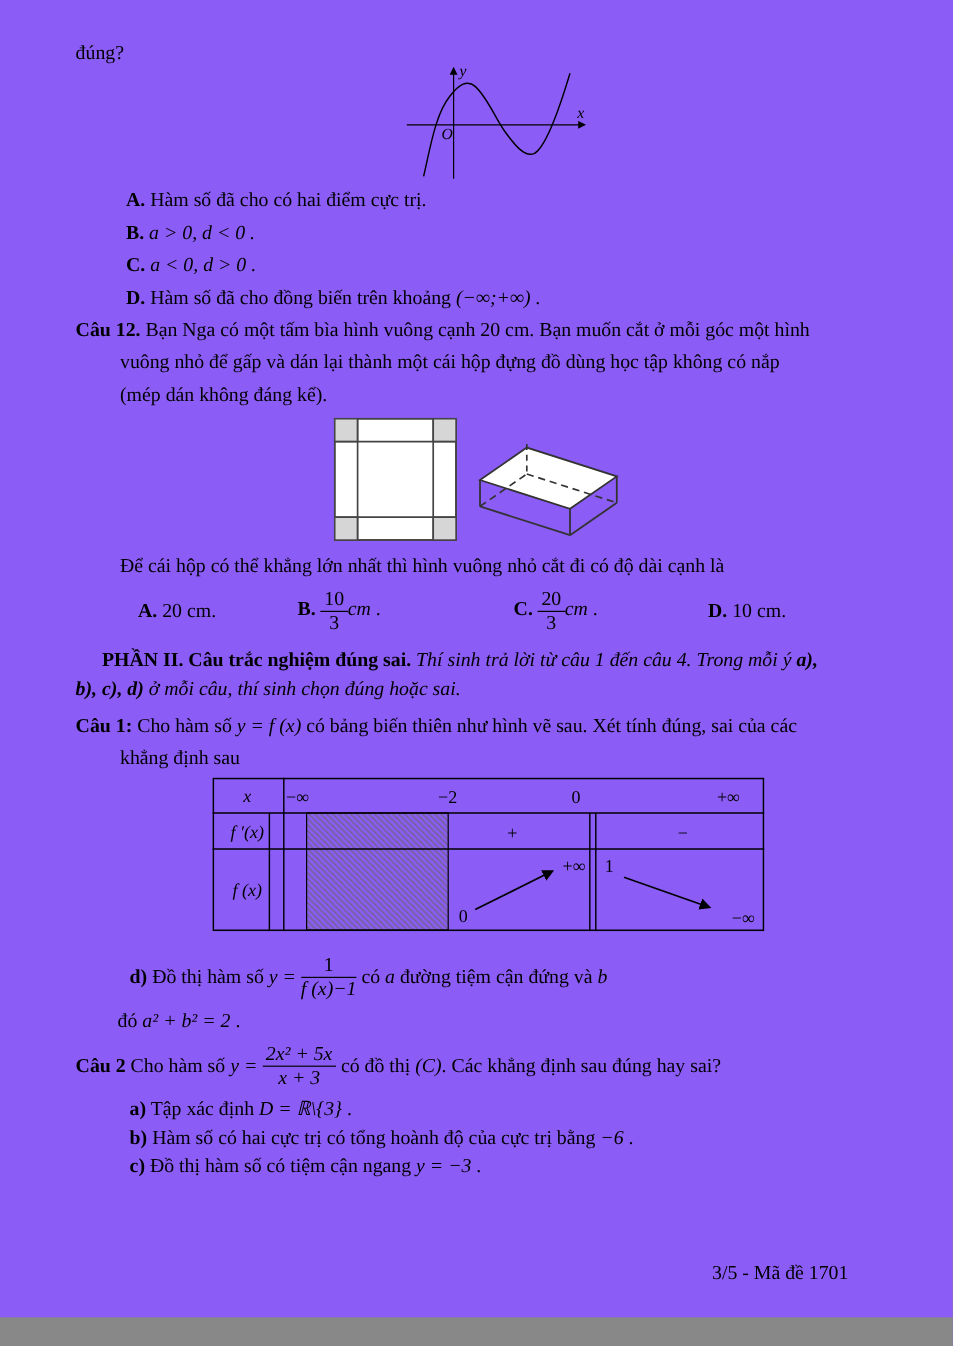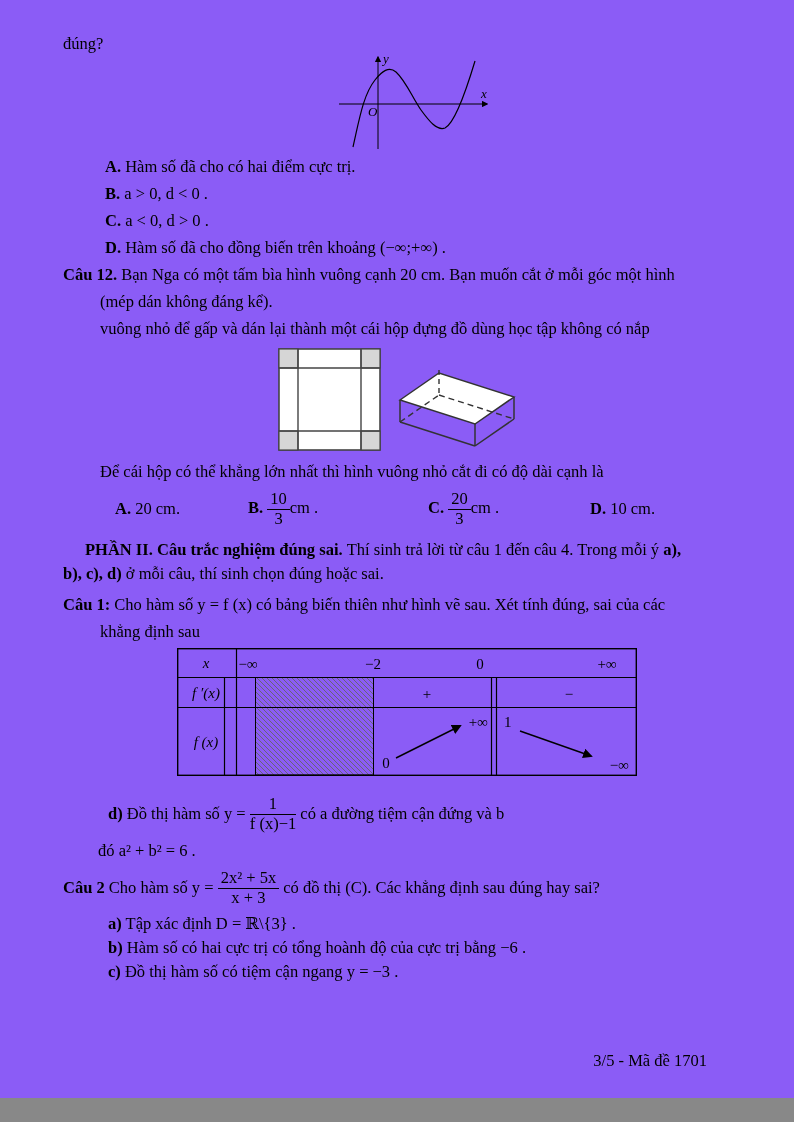--- a/index.html
+++ b/index.html
@@ -3,21 +3,21 @@
 <meta charset="utf-8">
 <style>
   html,body{margin:0;padding:0;background:#888;}
   .page{
     position:relative;width:794px;height:1098px;margin:0 auto;background:#8b5cf6;
     font-family:"Liberation Serif","DejaVu Serif",serif;font-size:16.5px;color:#000;
     box-sizing:border-box;padding:30px 58px 0 63px;overflow:hidden;
   }
   .ln{line-height:27px;white-space:nowrap;}
   .b{font-weight:bold;}
-  .mi{}
+  .mi{font-style:italic;}
   .indent{padding-left:37px;}
   .opt1{padding-left:42px;}
   .stmt{padding-left:45px;}
   .graph-wrap{margin:-6px 0 2px 274px;height:100px;}
   .figures{margin-left:215px;margin-top:6px;height:104px;display:flex;align-items:flex-start;gap:14px;}
   .boxfig{margin-top:16px;}
   .optrow{display:flex;align-items:center;height:48px;padding-left:52px;line-height:normal;}
   .o1{width:133px;}.o2{width:180px;}.o3{width:162px;}
   .optrow span{white-space:pre;}
   .frac{display:inline-block;text-align:center;vertical-align:middle;line-height:1.12;}
@@ -59,22 +59,22 @@
 
   <div>
     <div class="ln opt1"><span class="b">A.</span> <span>Hàm số đã cho có hai điểm cực trị.</span><span class="mi"></span></div>
     <div class="ln opt1"><span class="b">B.</span> <span></span><span class="mi">a &gt; 0, d &lt; 0 .</span></div>
     <div class="ln opt1"><span class="b">C.</span> <span></span><span class="mi">a &lt; 0, d &gt; 0 .</span></div>
     <div class="ln opt1"><span class="b">D.</span> <span>Hàm số đã cho đồng biến trên khoảng </span><span class="mi">(−∞;+∞) .</span></div>
   </div>
 
   <div>
     <div class="ln"><span class="b">Câu 12.</span> <span>Bạn Nga có một tấm bìa hình vuông cạnh 20 cm. Bạn muốn cắt ở mỗi góc một hình</span></div>
+    <div class="ln indent">vuông nhỏ để gấp và dán lại thành một cái hộp đựng đồ dùng học tập không có nắp</div>
     <div class="ln indent">(mép dán không đáng kể).</div>
-    <div class="ln indent">vuông nhỏ để gấp và dán lại thành một cái hộp đựng đồ dùng học tập không có nắp</div>
 
     <div class="figures">
       <svg width="103" height="103" viewBox="0 0 103 103">
         <rect x="1" y="1" width="101" height="101" fill="#fff" stroke="#444" stroke-width="1.6"></rect>
         <rect x="1" y="1" width="19" height="19" fill="#d6d6d6" stroke="#444" stroke-width="1.2"></rect>
         <rect x="83" y="1" width="19" height="19" fill="#d6d6d6" stroke="#444" stroke-width="1.2"></rect>
         <rect x="1" y="83" width="19" height="19" fill="#d6d6d6" stroke="#444" stroke-width="1.2"></rect>
         <rect x="83" y="83" width="19" height="19" fill="#d6d6d6" stroke="#444" stroke-width="1.2"></rect>
         <line x1="20" y1="1" x2="20" y2="102" stroke="#444" stroke-width="1.4"></line>
         <line x1="83" y1="1" x2="83" y2="102" stroke="#444" stroke-width="1.4"></line>
@@ -155,21 +155,21 @@
       <span class="b">d)</span>
         <span> Đồ thị hàm số </span>
         <span class="mi">y =</span>
         <span> </span>
         <span class="frac"><span class="fn">1</span><span class="fd mi">f (x)−1</span></span>
         <span> có </span>
         <span class="mi">a</span>
         <span> đường tiệm cận đứng và </span>
         <span class="mi">b</span>
     </div>
-    <div class="ln"><span style="padding-left:35px">đó </span><span class="mi">a² + b² = 6</span><span> .</span></div>
+    <div class="ln"><span style="padding-left:35px">đó </span><span class="mi">a² + b² = 2</span><span> .</span></div>
   </div>
 
   <div>
     <div class="mathrow" style="height:48px">
       <span class="b">Câu 2</span>
         <span> Cho hàm số </span>
         <span class="mi">y =</span>
         <span> </span>
         <span class="frac"><span class="fn mi">2x² + 5x</span><span class="fd mi">x + 3</span></span>
         <span> có đồ thị </span>

